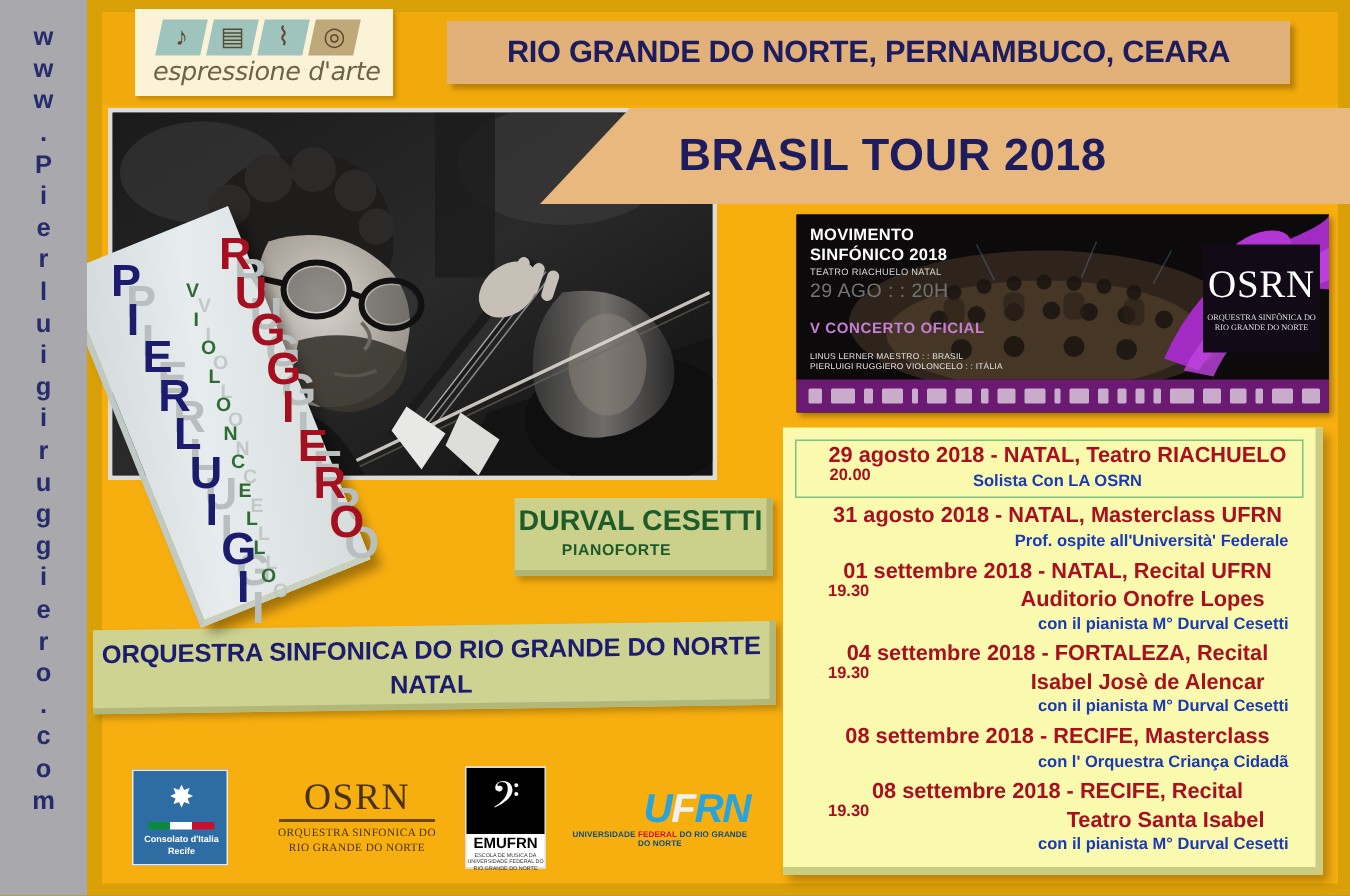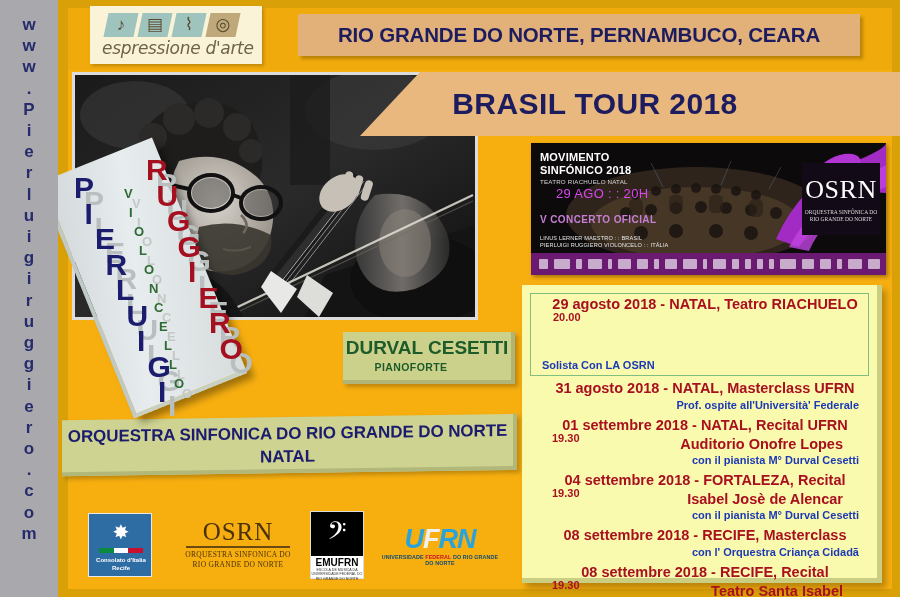--- a/index.html
+++ b/index.html
@@ -238,24 +238,23 @@
     letter-spacing: .2px;
   }
   .osrn-venue {
     position: absolute; left: 9px; top: 35px;
     color: #D8D8D8;
     font-size: 6.2px;
     letter-spacing: .2px;
   }
   .osrn-date {
     position: absolute; left: 9px; top: 43px;
-    color: #d946ef;
+    color: #737373;
     font-size: 13px;
     letter-spacing: .3px;
-    margin-left: 16px;
   }
   .osrn-concerto {
     position: absolute; left: 9px; top: 71px;
     color: #C77FD6;
     font-size: 10px;
     font-weight: bold;
     letter-spacing: .4px;
   }
   .osrn-cred {
     position: absolute; left: 9px;
@@ -401,21 +400,21 @@
   }
   .ev-note {
     color: #1C39B5;
     font-weight: bold;
     font-size: 11px;
     text-align: right;
     padding-right: 10px;
     line-height: 15px;
     white-space: nowrap;
   }
-  .ev-note.center { text-align: left; padding-right: 0; margin-top: 44px; }
+  .ev-note.center { text-align: center; padding-right: 0; }
 
   
   .logos {
     position: absolute;
     left: 80px; top: 505px;
     width: 420px; height: 80px;
     z-index: 16;
   }
   .logo {
     position: absolute;
@@ -486,20 +485,21 @@
   }
   .logo-ufrn {
     left: 300px; top: 20px; width: 120px;
   }
   .lu-big {
     font-weight: bold;
     font-size: 27px;
     line-height: 28px;
     font-style: italic;
     letter-spacing: -1px;
+    text-align: right;
   }
   .lu-u { color: #29A3DC; }
   .lu-f { color: #F0F0F0; }
   .lu-rn { color: #29A3DC; }
   .lu-sub {
     font-size: 5.4px;
     font-weight: bold;
     letter-spacing: .1px;
     margin-top: 1px;
   }

